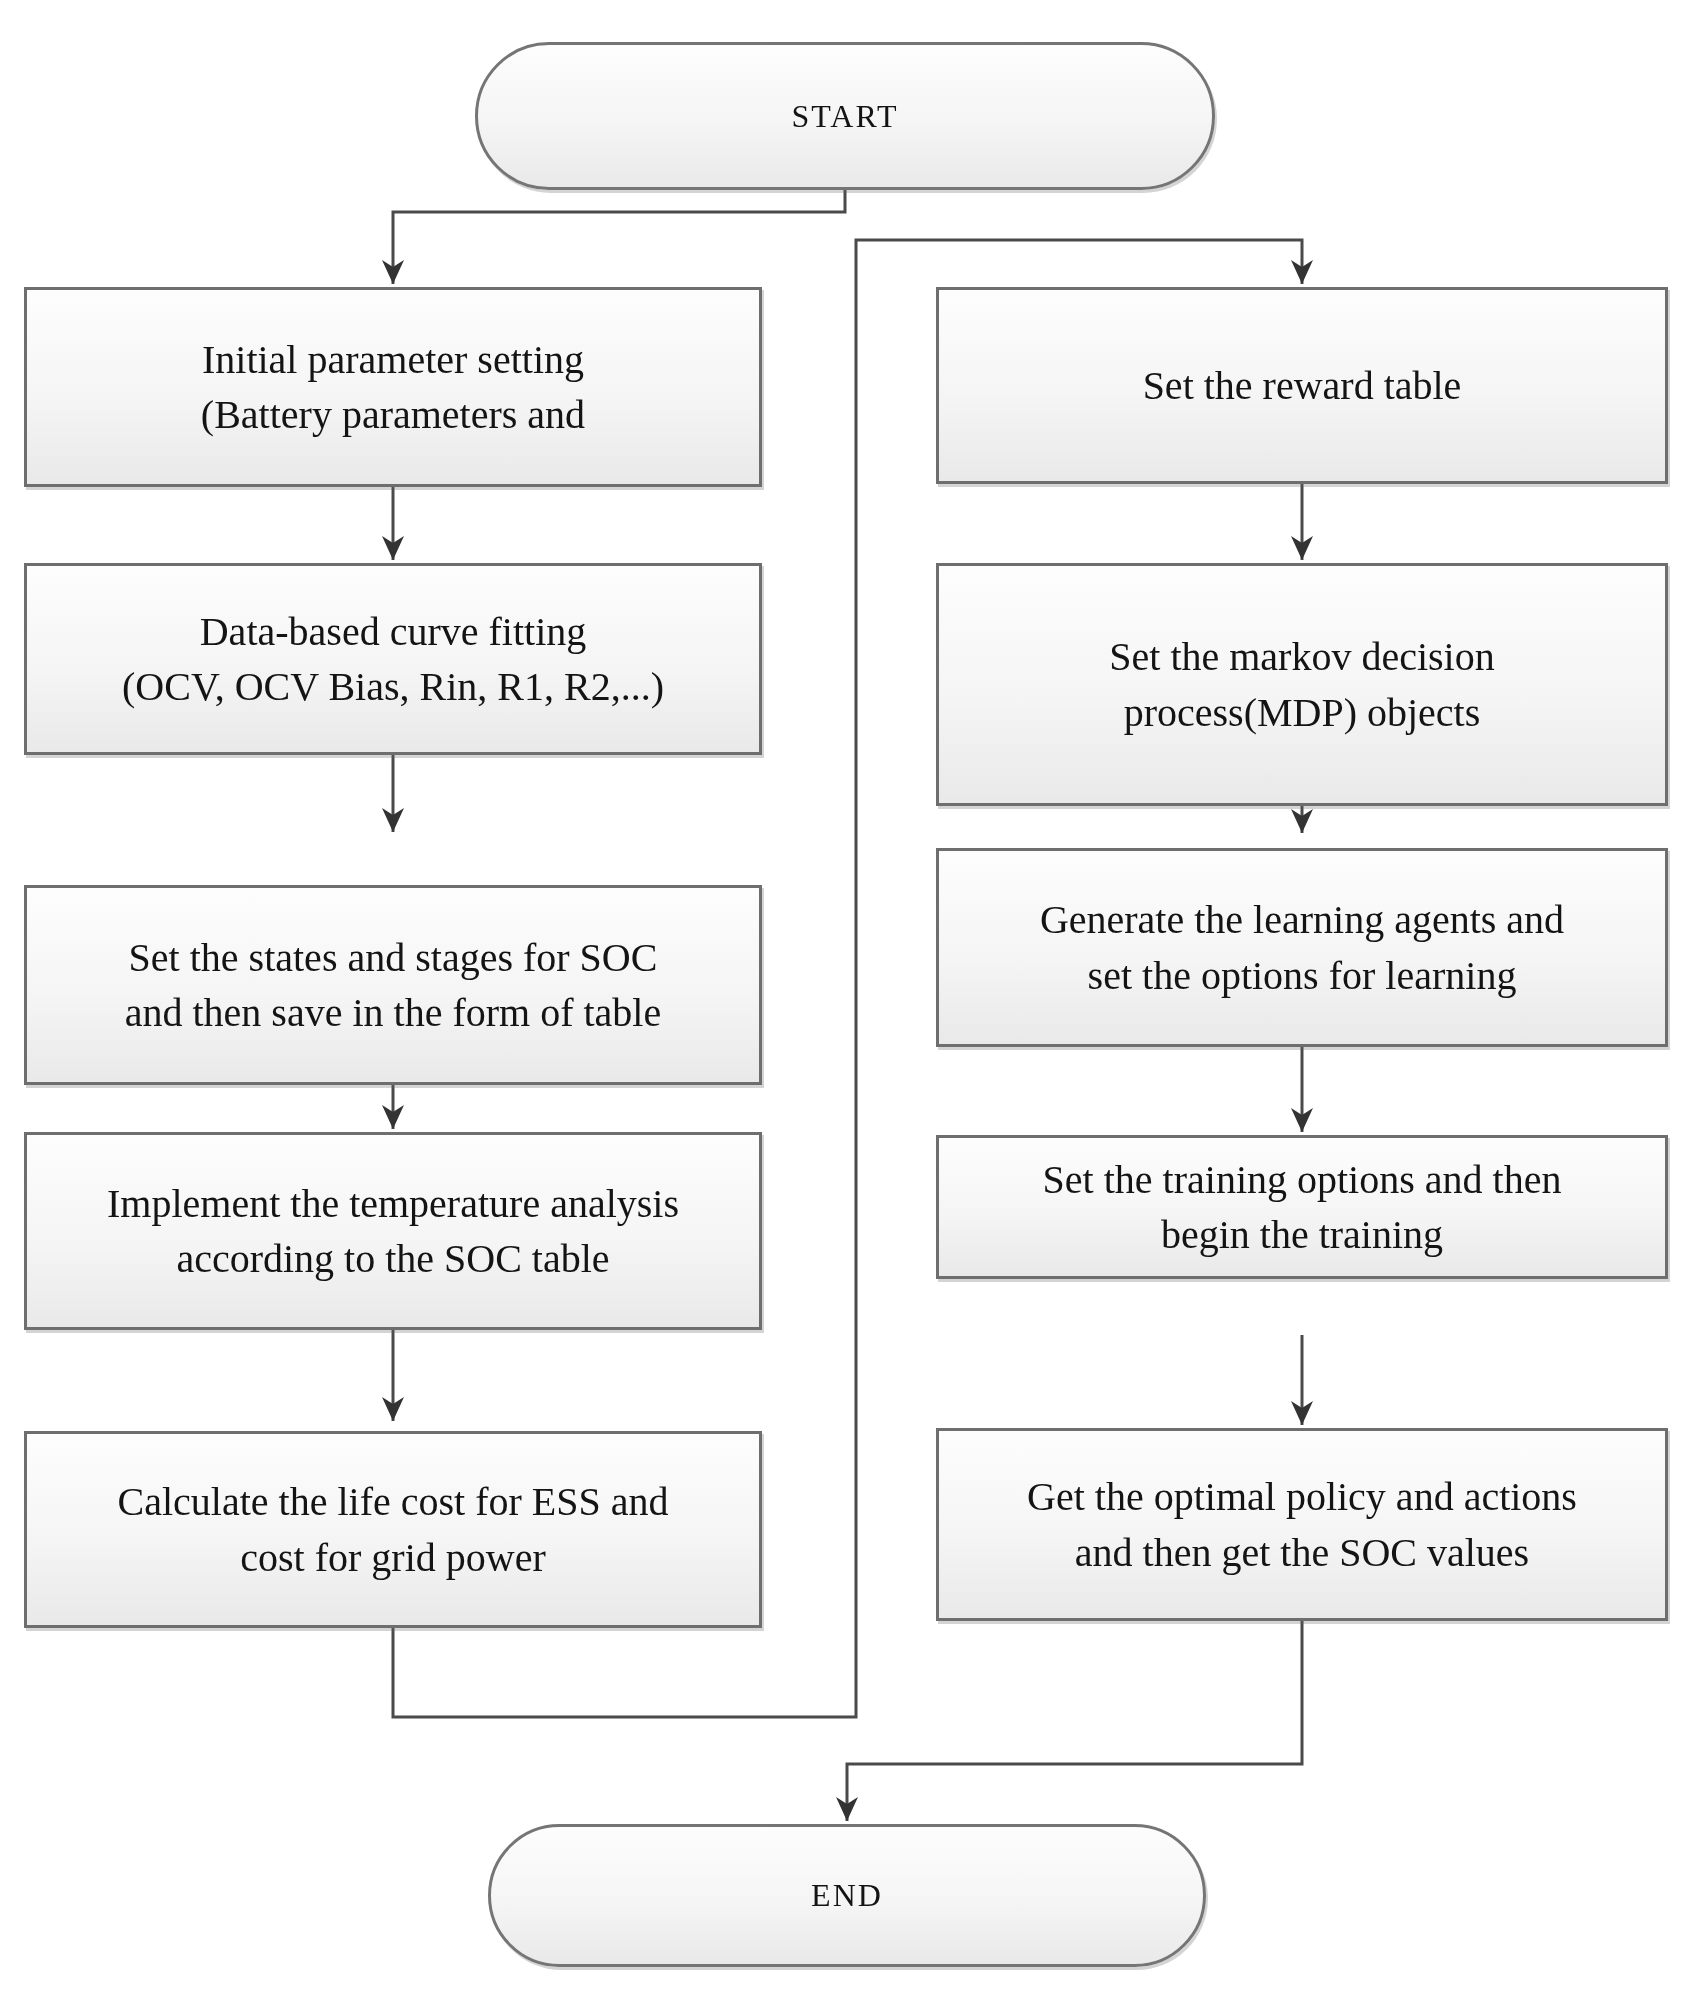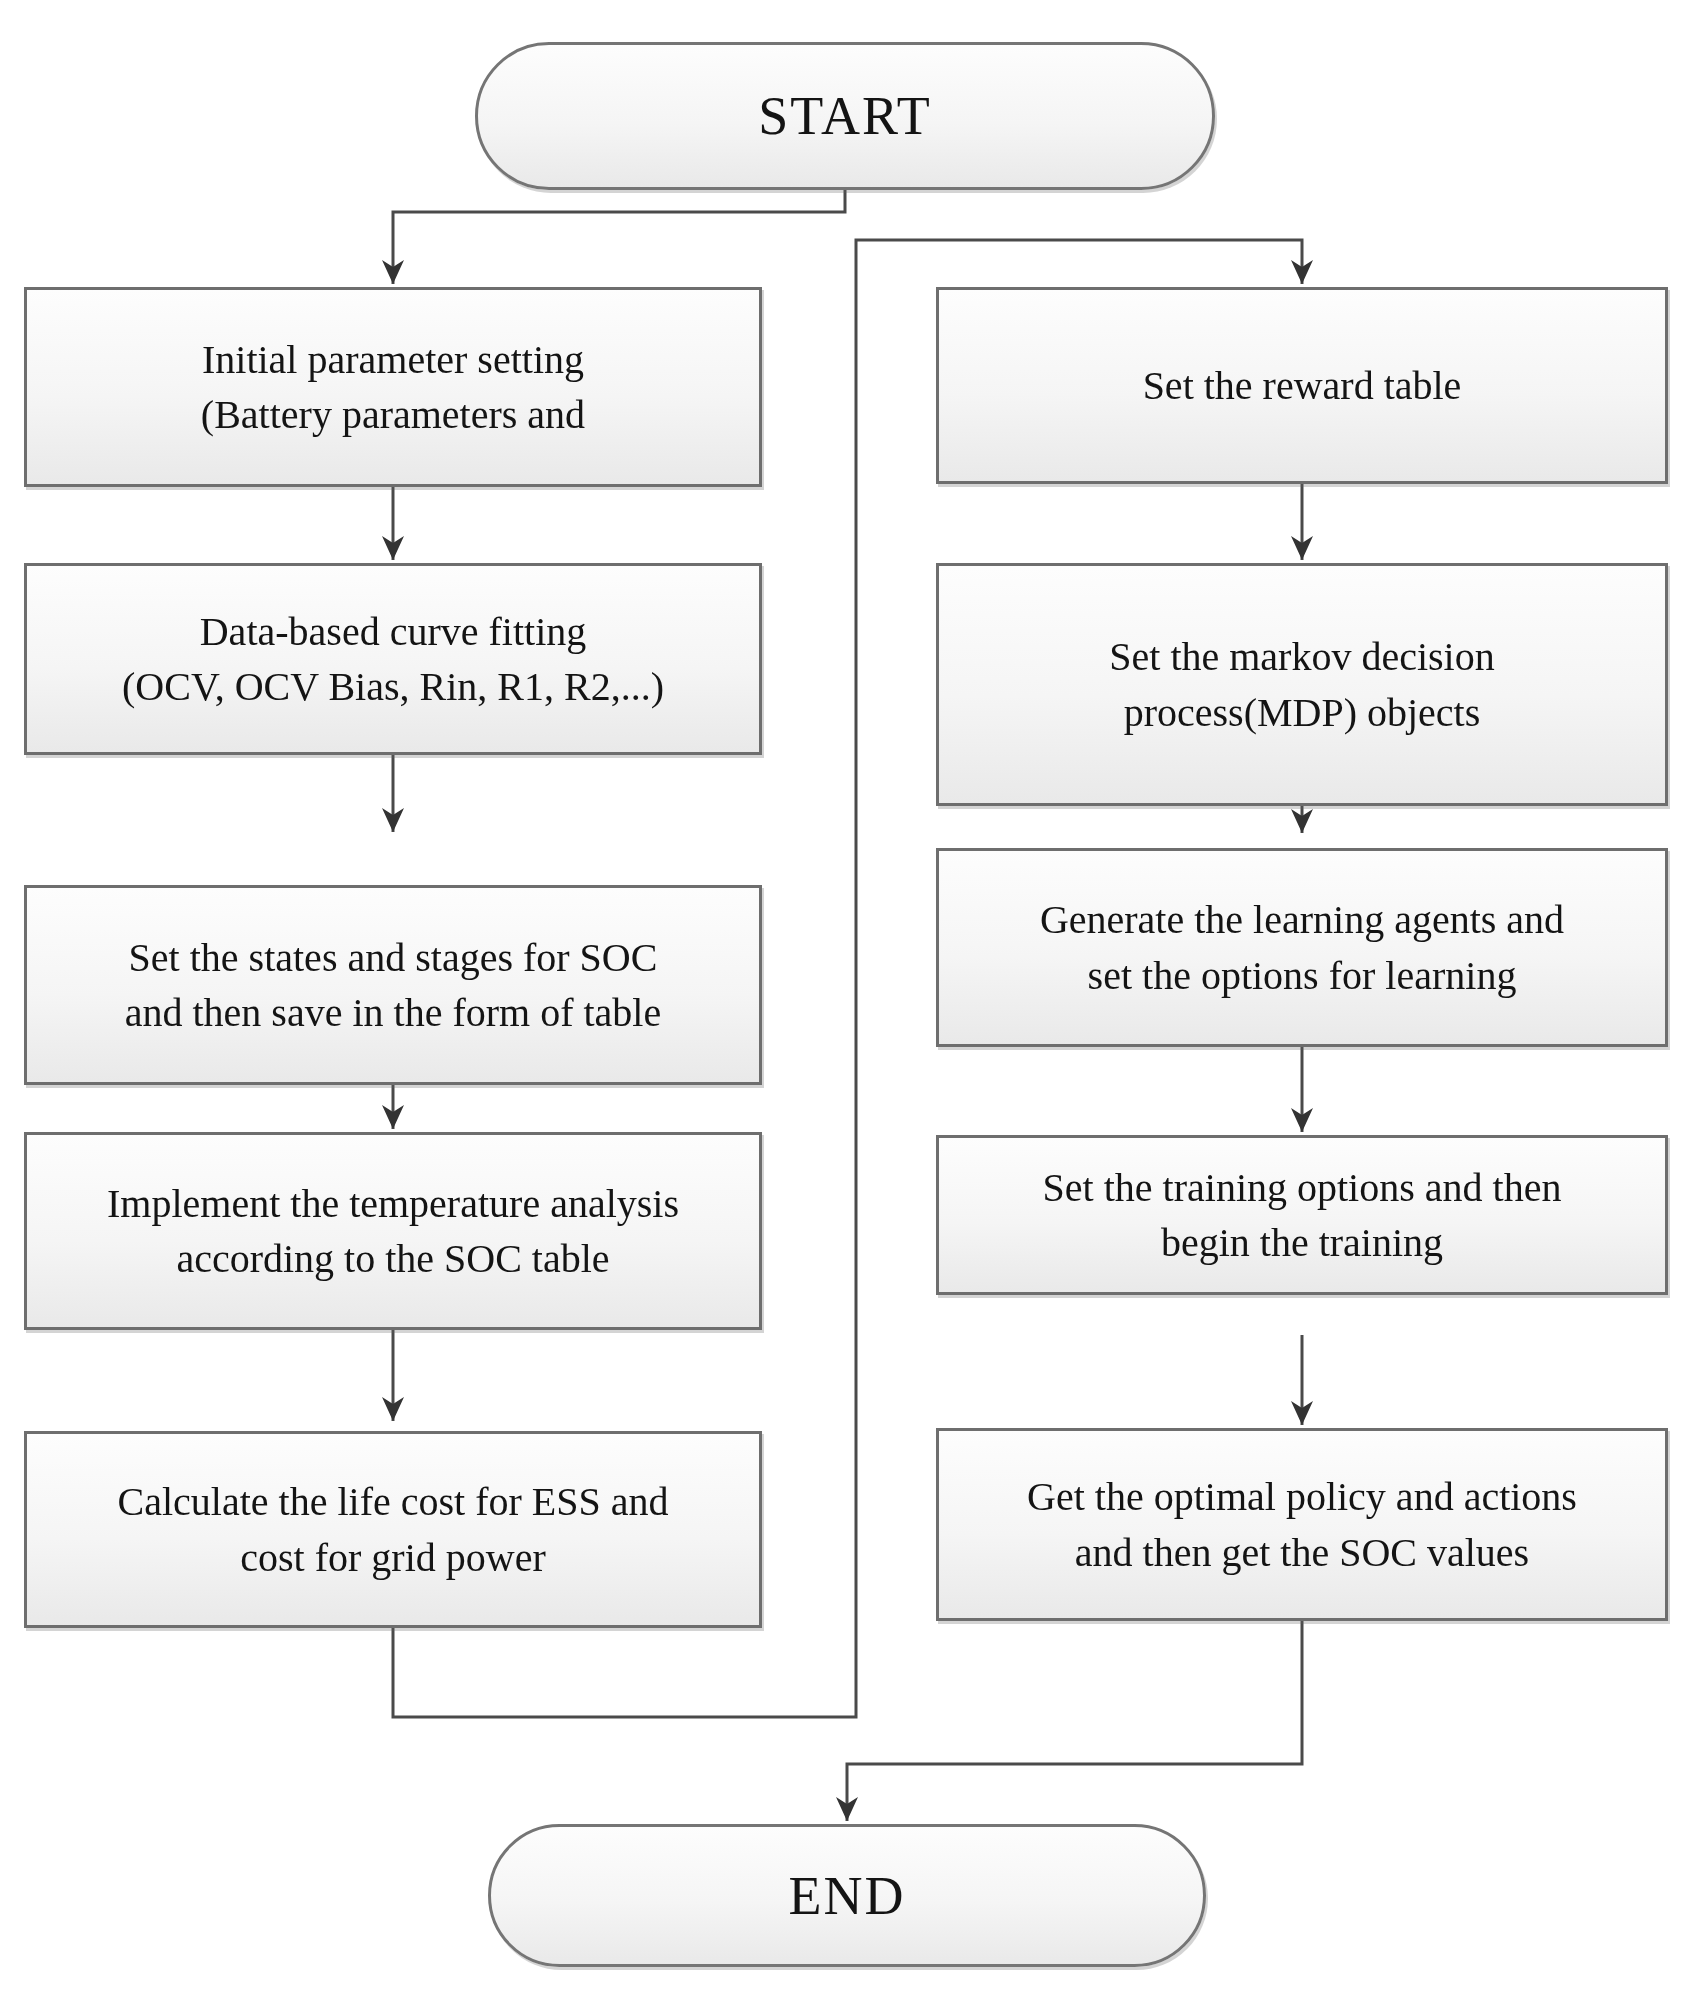--- a/index.html
+++ b/index.html
@@ -33,21 +33,21 @@
   .box .line {
     font-size: 40px;
     line-height: 1.38;
     white-space: nowrap;
   }
   .pill {
     border-radius: 90px;
     border-color: #757575;
   }
   .pill .line {
-    font-size: 54px;
+    font-size: 32px;
     letter-spacing: 2px;
   }
 </style>
 </head>
 <body>
 
 <div id="canvas">
 
   <svg id="connector-layer" viewBox="0 0 1692 1994" xmlns="http://www.w3.org/2000/svg">
     <defs>
@@ -106,21 +106,21 @@
   <div class="node box" style="left:936px; top:563px; width:732px; height:243px;">
     <div class="line">Set the markov decision</div>
     <div class="line">process(MDP) objects</div>
   </div>
 
   <div class="node box" style="left:936px; top:848px; width:732px; height:199px;">
     <div class="line">Generate the learning agents and</div>
     <div class="line">set the options for learning</div>
   </div>
 
-  <div class="node box" style="left:936px; top:1135px; width:732px; height:160px;">
+  <div class="node box" style="left:936px; top:1135px; width:732px; height:144px;">
     <div class="line">Set the training options and then</div>
     <div class="line">begin the training</div>
   </div>
 
   <div class="node pill" style="left:488px; top:1824px; width:718px; height:143px;">
     <div class="line">END</div>
   </div>
 
   <div class="node box" style="left:936px; top:1428px; width:732px; height:193px;">
     <div class="line">Get the optimal policy and actions</div>

